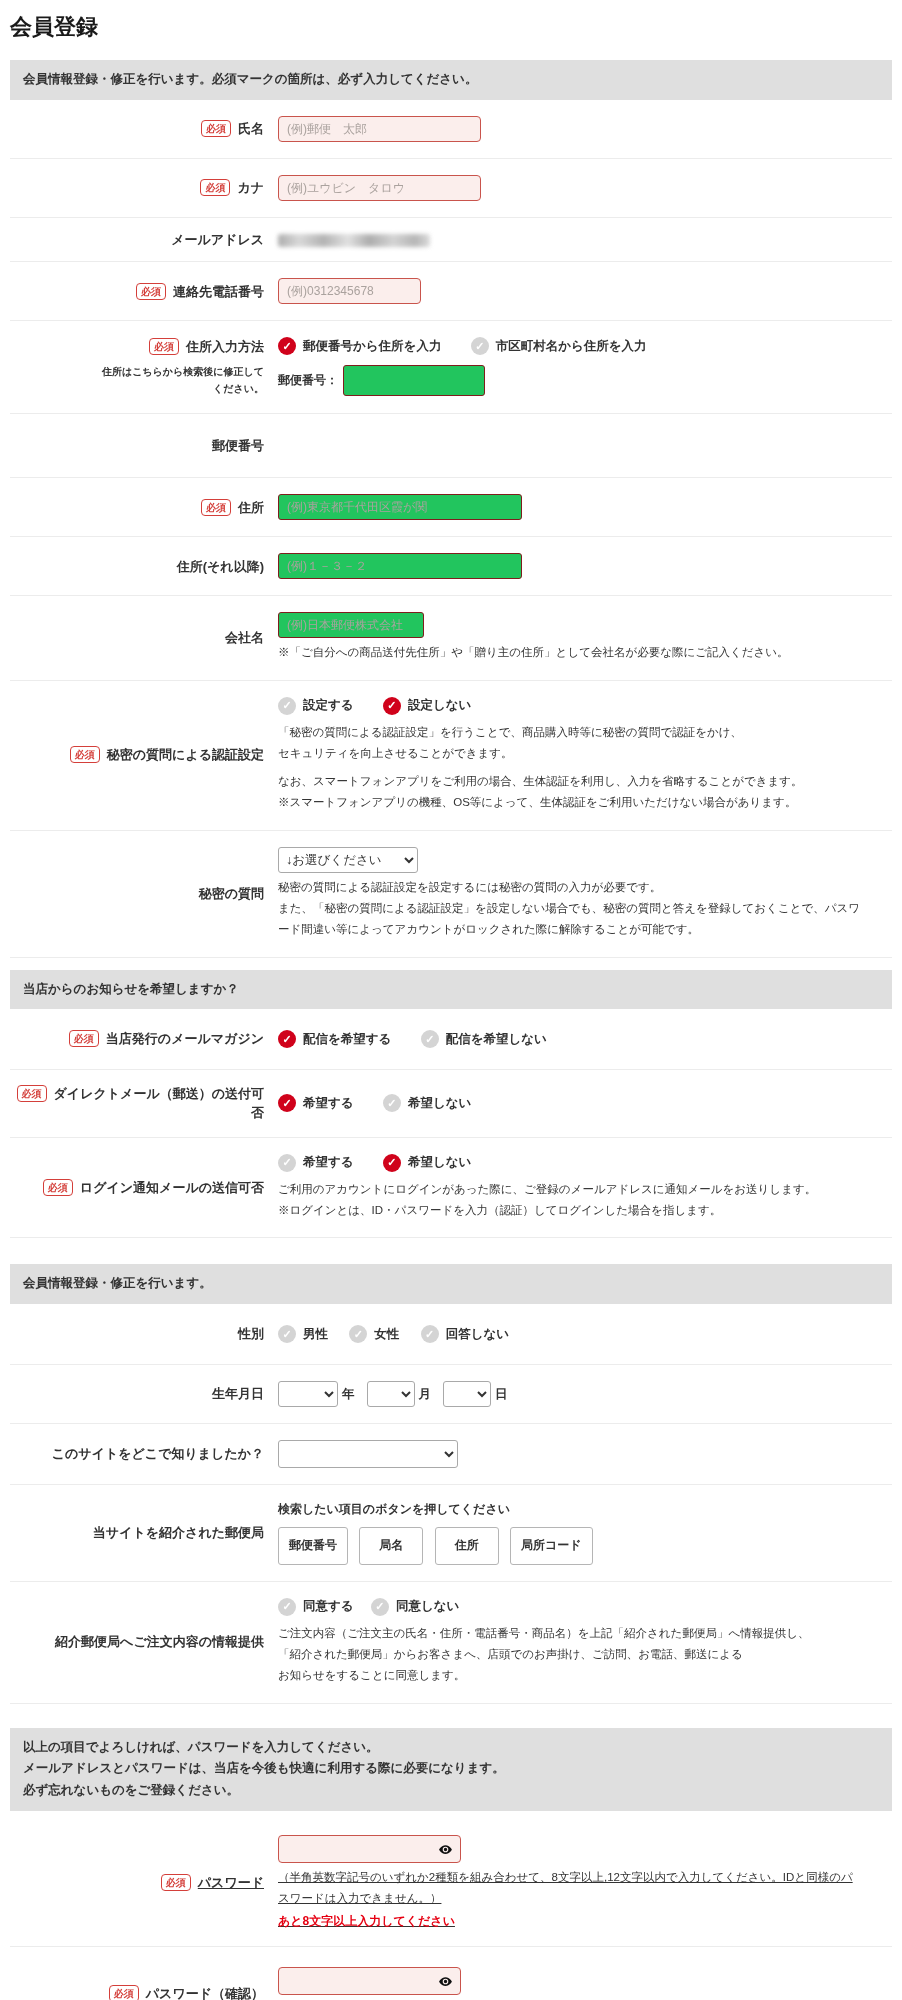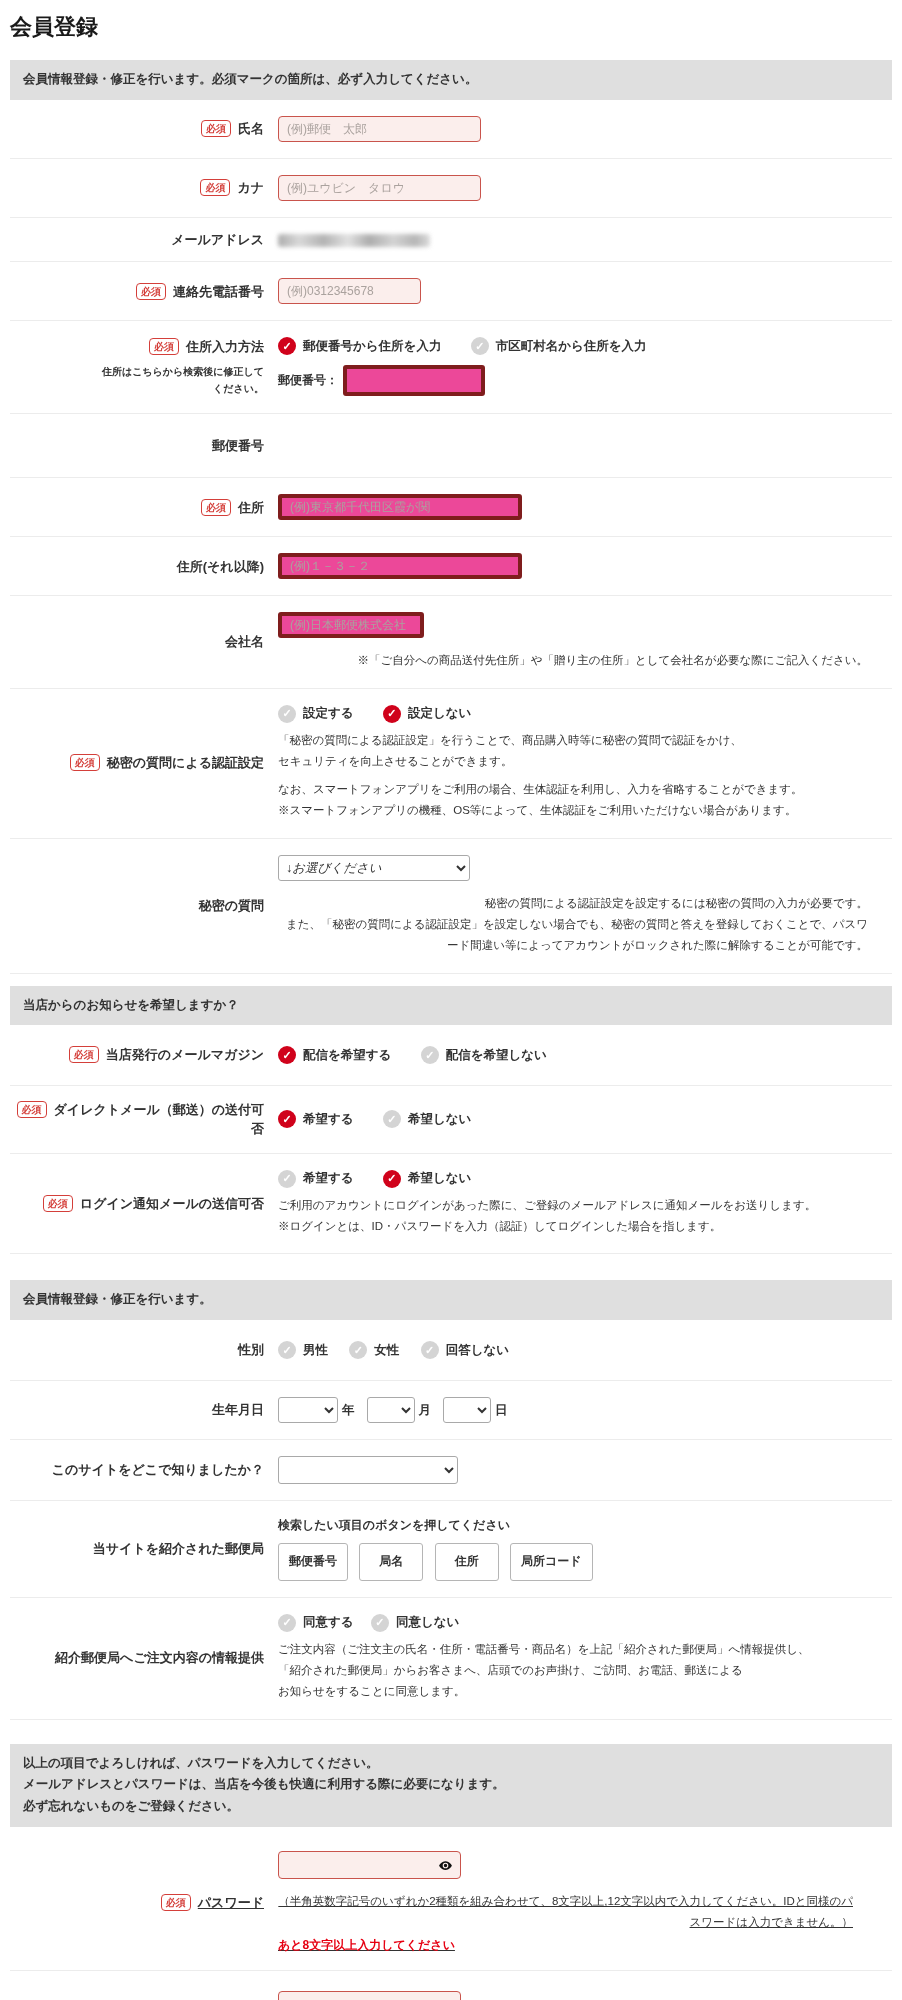--- a/index.html
+++ b/index.html
@@ -23,40 +23,40 @@
   .lab { width:268px; flex:none; text-align:right; padding-right:14px; font-size:13px; font-weight:bold; color:#333; line-height:1.5; }
   .sublab { font-size:10px; font-weight:bold; color:#333; margin-top:6px; line-height:1.7; }
   .ctl { flex:1; min-width:0; font-size:12px; color:#333; }
 
   .badge {
     display:inline-block; border:1px solid #d43f3a; color:#d43f3a; background:#fff;
     font-size:10px; font-weight:bold; padding:1px 4px; border-radius:4px;
     margin-right:7px; vertical-align:1px; line-height:1.3;
   }
 
-  .ti { height:26px; border:4px solid #7f1d1d; border-radius:3px; padding:0 8px; font-size:12px; color:#333; background:#ec4899; }
+  .ti { height:26px; border:1px solid #7f1d1d; border-radius:3px; padding:0 8px; font-size:12px; color:#333; background:#22c55e; }
   .ti::placeholder { color:#aaa29e; opacity:1; }
   .ti.req { background:#fbeeec; border:1.5px solid #c9544c; border-radius:4px; }
   .w203 { width:203px; } .w143 { width:143px; } .w244 { width:244px; } .w183 { width:146px; }
   .zipin { width:142px; height:31px; }
   .pw { width:183px; height:28px; padding-right:28px; }
 
   .opt { display:inline-flex; align-items:center; margin-right:26px; font-size:12.5px; font-weight:bold; color:#333; cursor:default; }
   .tick { width:18px; height:18px; border-radius:50%; margin-right:7px; display:inline-flex; align-items:center; justify-content:center; color:#fff; font-size:11px; font-weight:bold; flex:none; }
   .tick.on  { background:#d0021b; }
   .tick.off { background:#d4d4d4; }
 
   .sel { height:26px; border:1px solid #a9a9a9; border-radius:3px; font-size:12.5px; color:#333; background:#fff; padding:0 3px; }
-  .sel.secret { width:192px;font-style:italic; }
+  .sel.secret { width:140px; }
   .sel.wy { width:60px; } .sel.wm { width:48px; } .sel.wd { width:48px; }
   .sel.site { width:180px; height:28px; }
   .unit { font-size:12.5px; font-weight:bold; margin:0 12px 0 4px; }
 
   .note { font-size:11.5px; line-height:1.85; color:#333; margin-top:7px; max-width:590px; }
-  .note.tight { margin-top:12px;text-align:right; }
+  .note.tight { margin-top:4px; }
   .gap  { height:12px; }
   .err { color:#e60012; font-size:12px; font-weight:bold; margin-top:3px; }
 
   .zipline { display:flex; align-items:center; margin-top:10px; }
   .ziplab { font-size:12px; font-weight:bold; margin-right:5px; }
 
   .blur-email { display:inline-block; width:152px; height:13px; border-radius:3px; opacity:.85;
     background:linear-gradient(90deg,#9f9f9f 0%,#d2d2d2 14%,#a6a6a6 30%,#dcdcdc 46%,#9f9f9f 60%,#cccccc 76%,#a9a9a9 90%,#d5d5d5 100%);
     filter:blur(2px); vertical-align:middle; }
 

